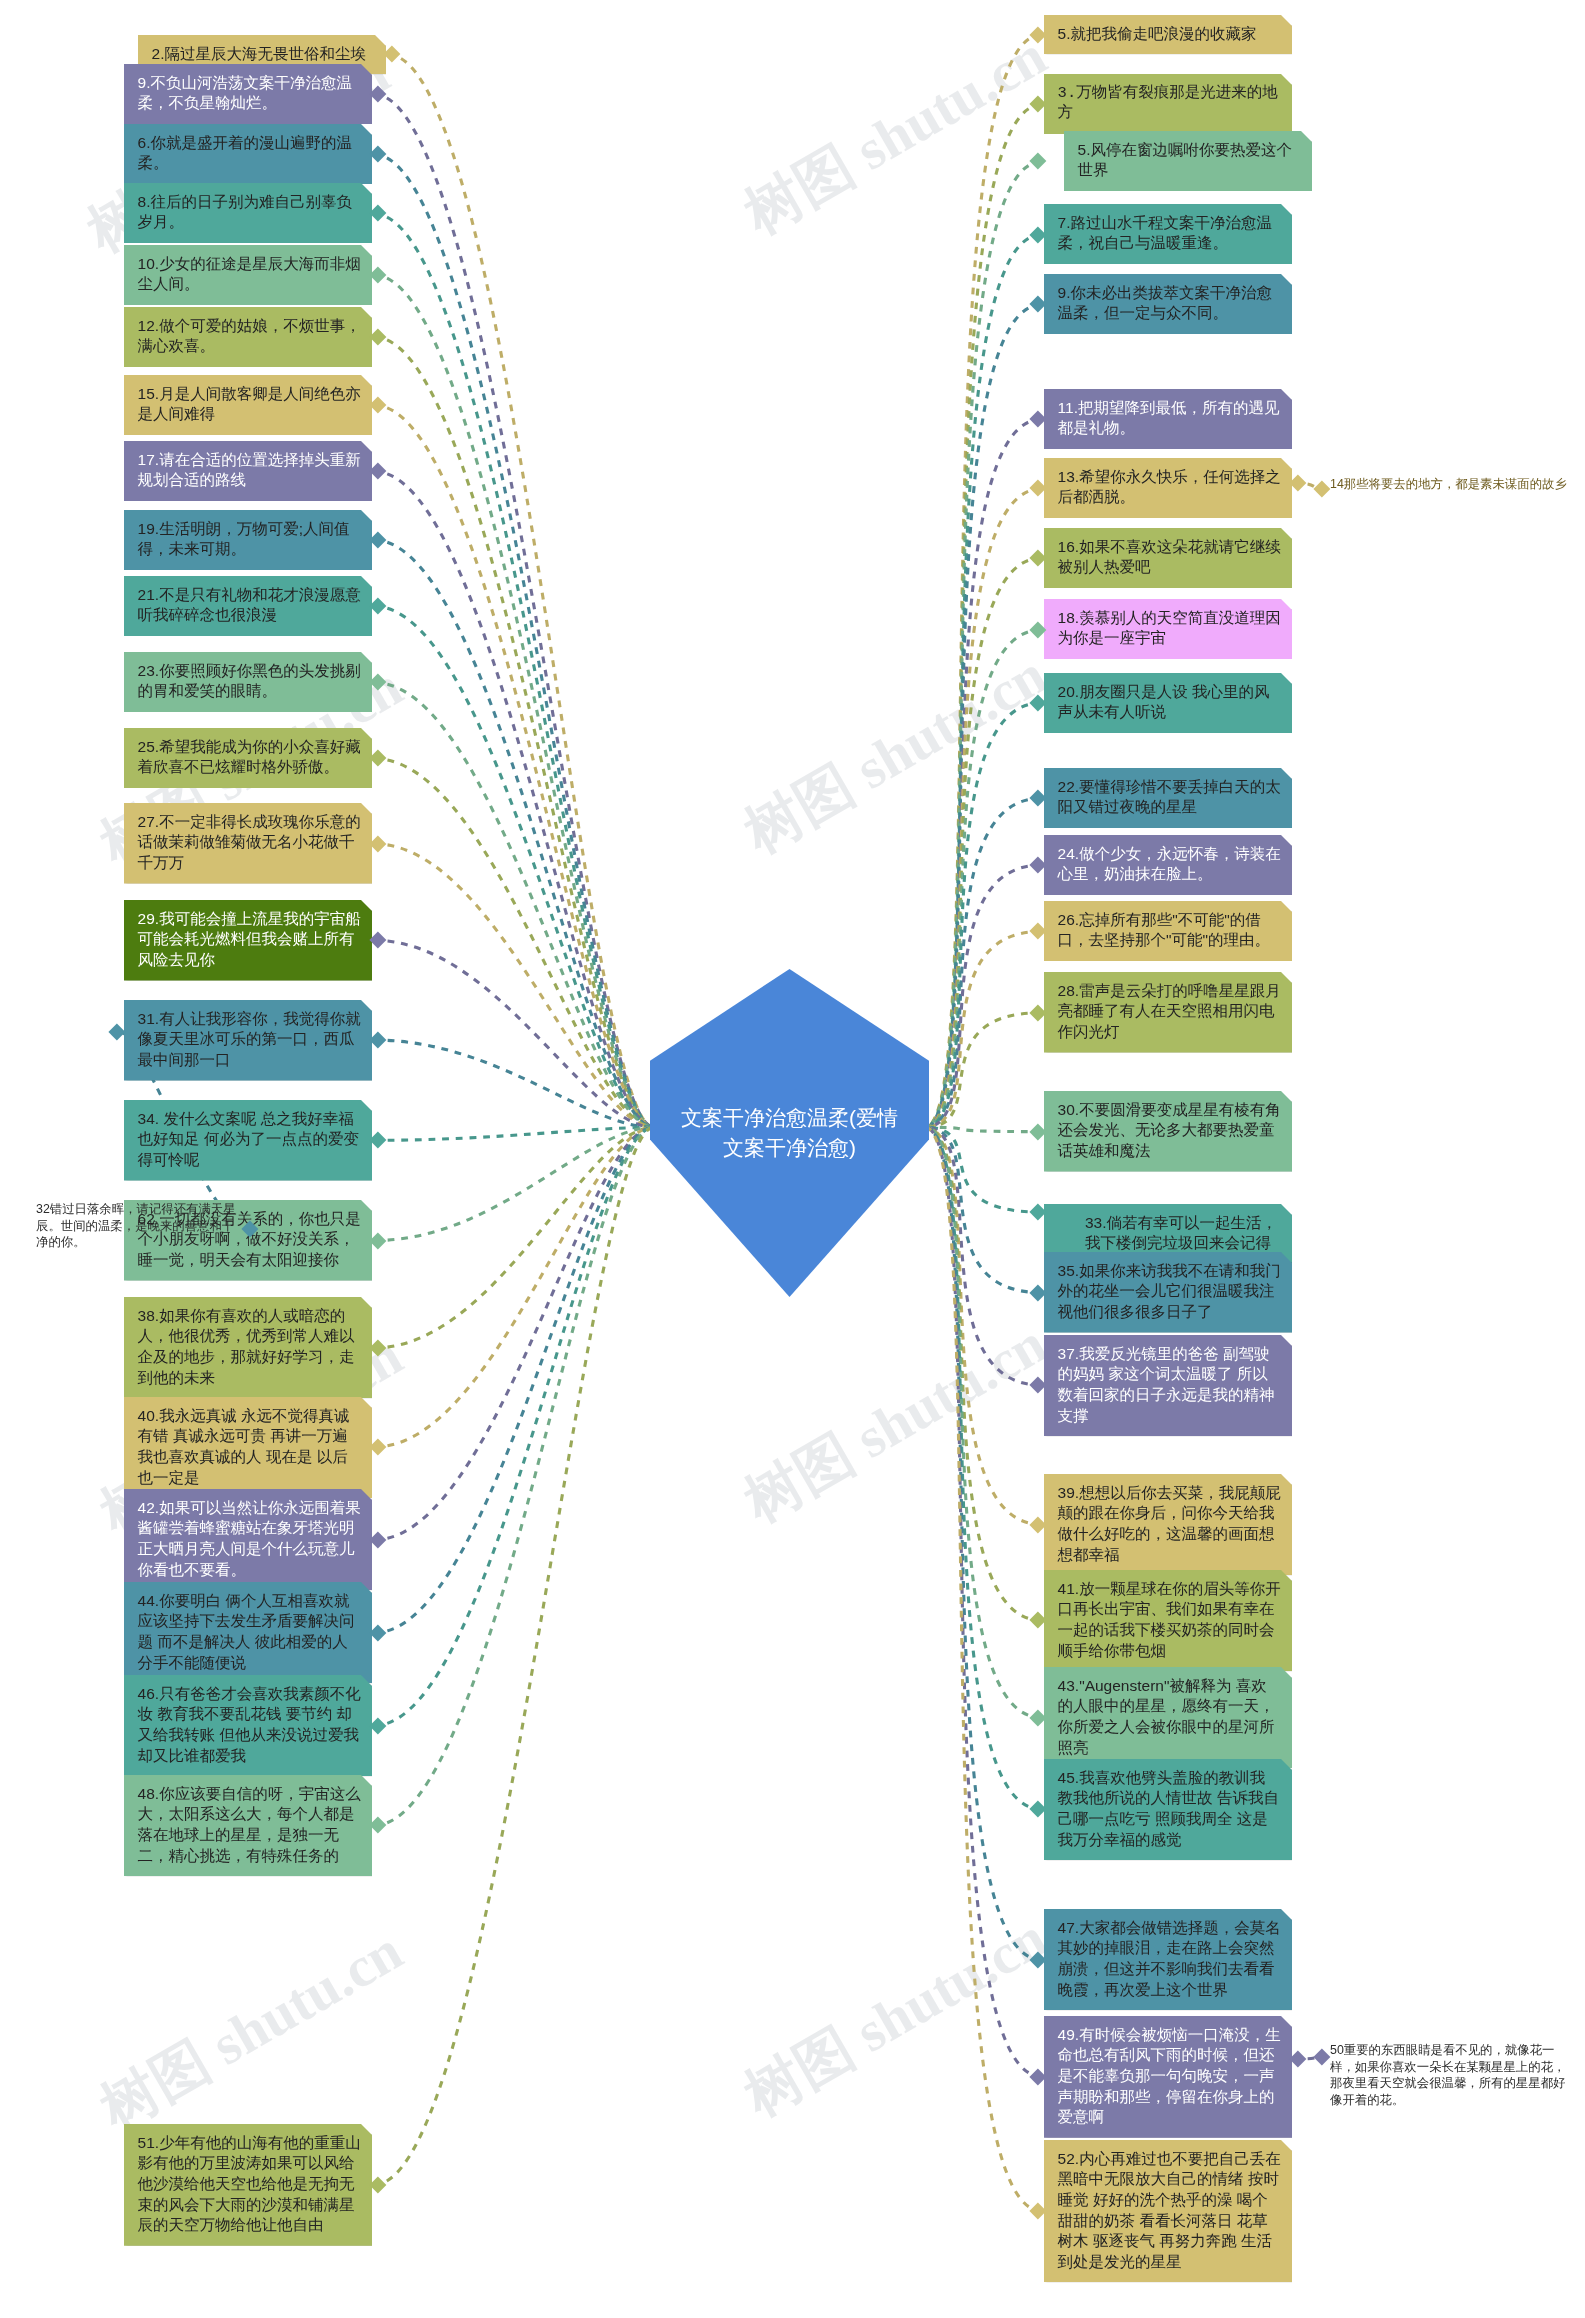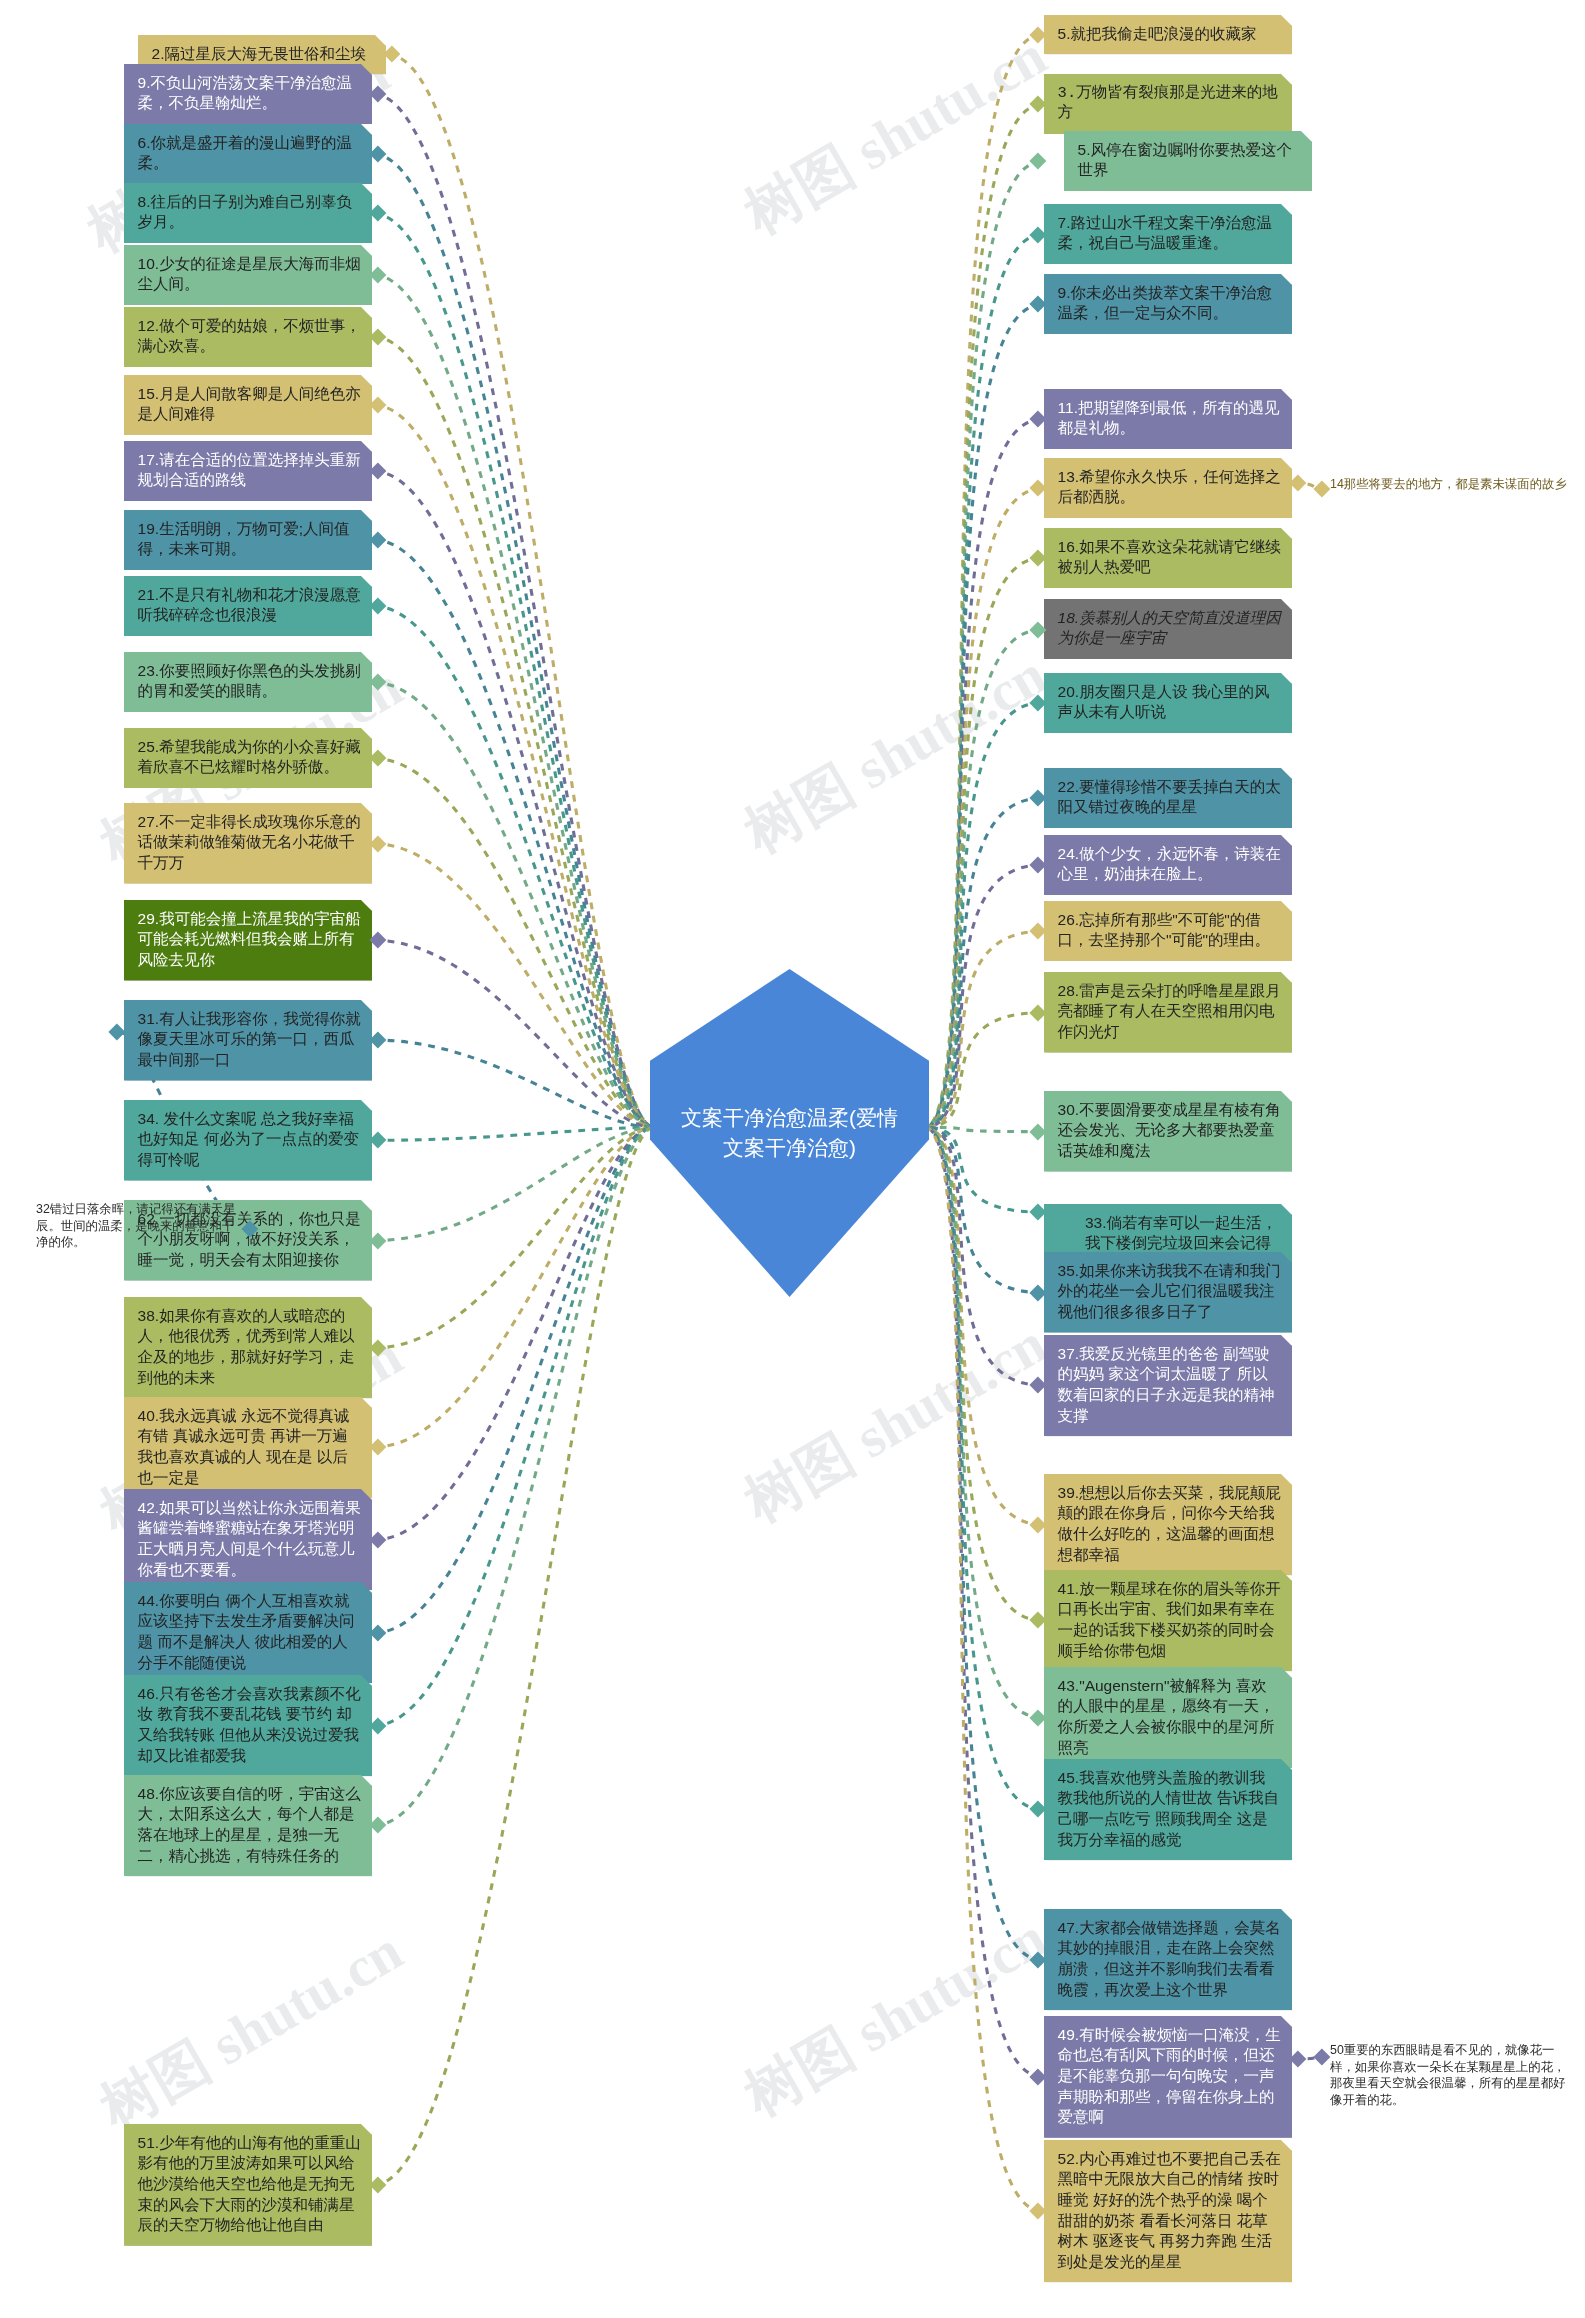--- a/index.html
+++ b/index.html
@@ -215,21 +215,21 @@
       </div>
       <div class="node r light" style="left: 1044px; top: 389px; width: 248px; min-height: 48px; background: rgb(124, 122, 168);">
         <span class="txt">11.把期望降到最低，所有的遇见都是礼物。</span>
       </div>
       <div class="node r" style="left: 1044px; top: 458px; width: 248px; min-height: 48px; background: rgb(211, 192, 114);">
         <span class="txt">13.希望你永久快乐，任何选择之后都洒脱。</span>
       </div>
       <div class="node r" style="left: 1044px; top: 528px; width: 248px; min-height: 48px; background: rgb(170, 187, 98);">
         <span class="txt">16.如果不喜欢这朵花就请它继续被别人热爱吧</span>
       </div>
-      <div class="node r" style="left: 1044px; top: 599px; width: 248px; min-height: 48px; background: #737373; font-style: italic;">
+      <div class="node r" style="left: 1044px; top: 599px; width: 248px; min-height: 48px; background: #f0abfc;">
         <span class="txt">18.羡慕别人的天空简直没道理因为你是一座宇宙</span>
       </div>
       <div class="node r" style="left: 1044px; top: 673px; width: 248px; min-height: 48px; background: rgb(79, 168, 155);">
         <span class="txt">20.朋友圈只是人设 我心里的风声从未有人听说</span>
       </div>
       <div class="node r" style="left: 1044px; top: 768px; width: 248px; min-height: 48px; background: rgb(78, 147, 166);">
         <span class="txt">22.要懂得珍惜不要丢掉白天的太阳又错过夜晚的星星</span>
       </div>
       <div class="node r light" style="left: 1044px; top: 835px; width: 248px; min-height: 48px; background: rgb(124, 122, 168);">
         <span class="txt">24.做个少女，永远怀春，诗装在心里，奶油抹在脸上。</span>

